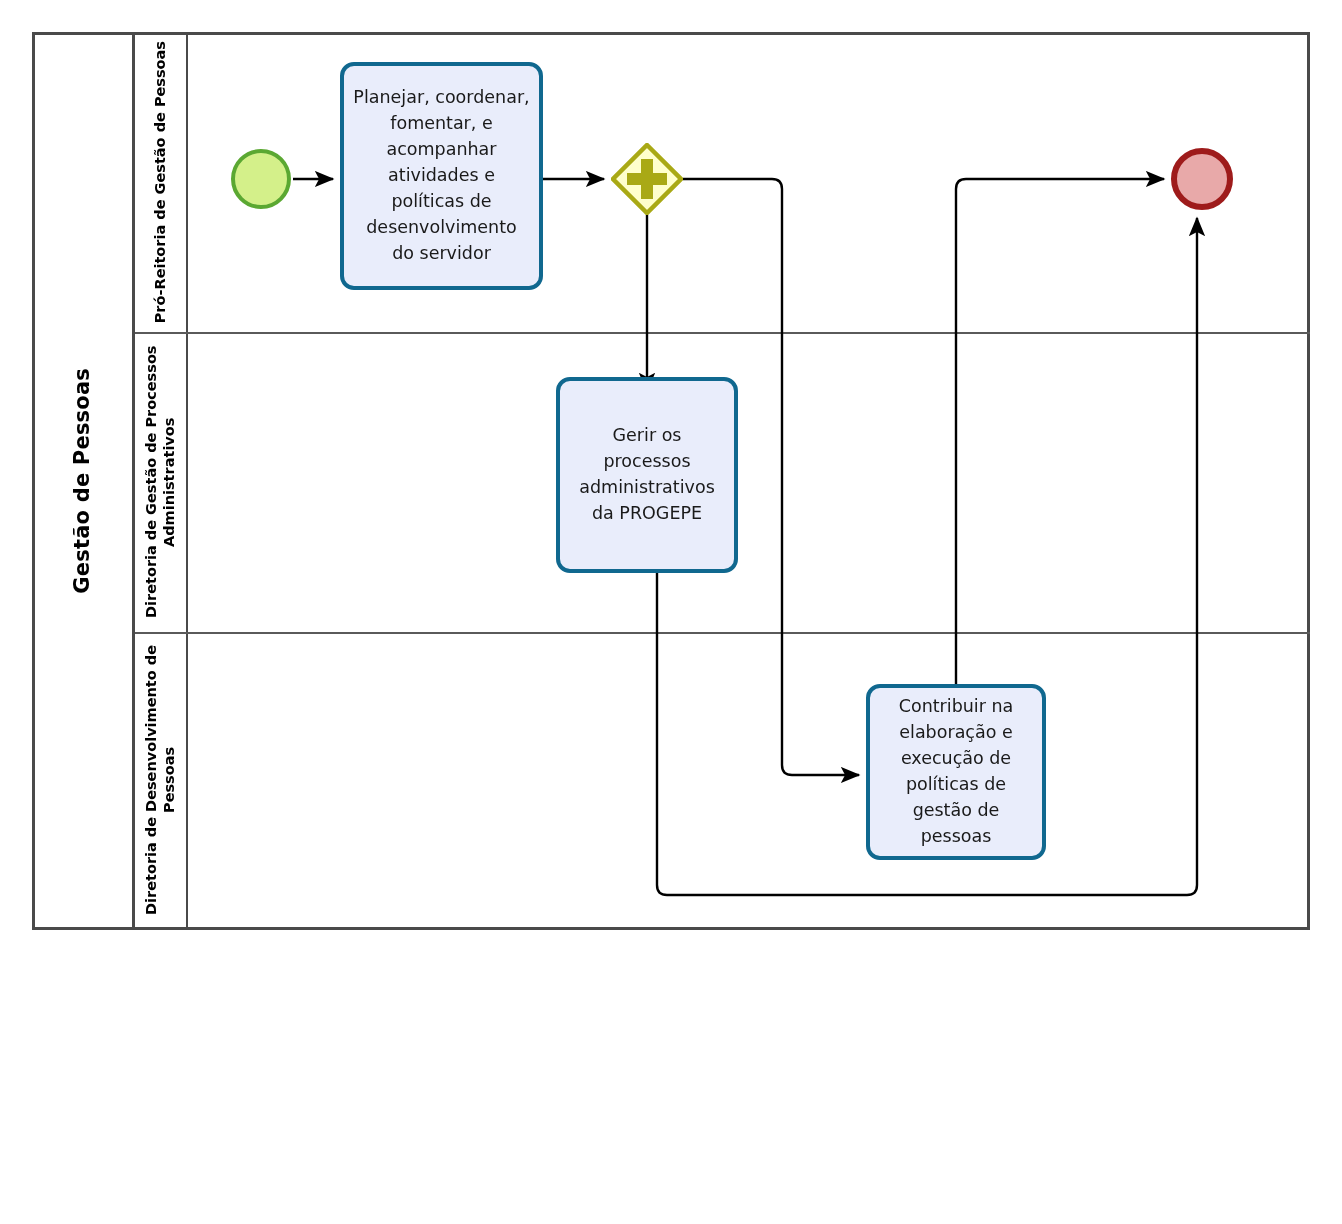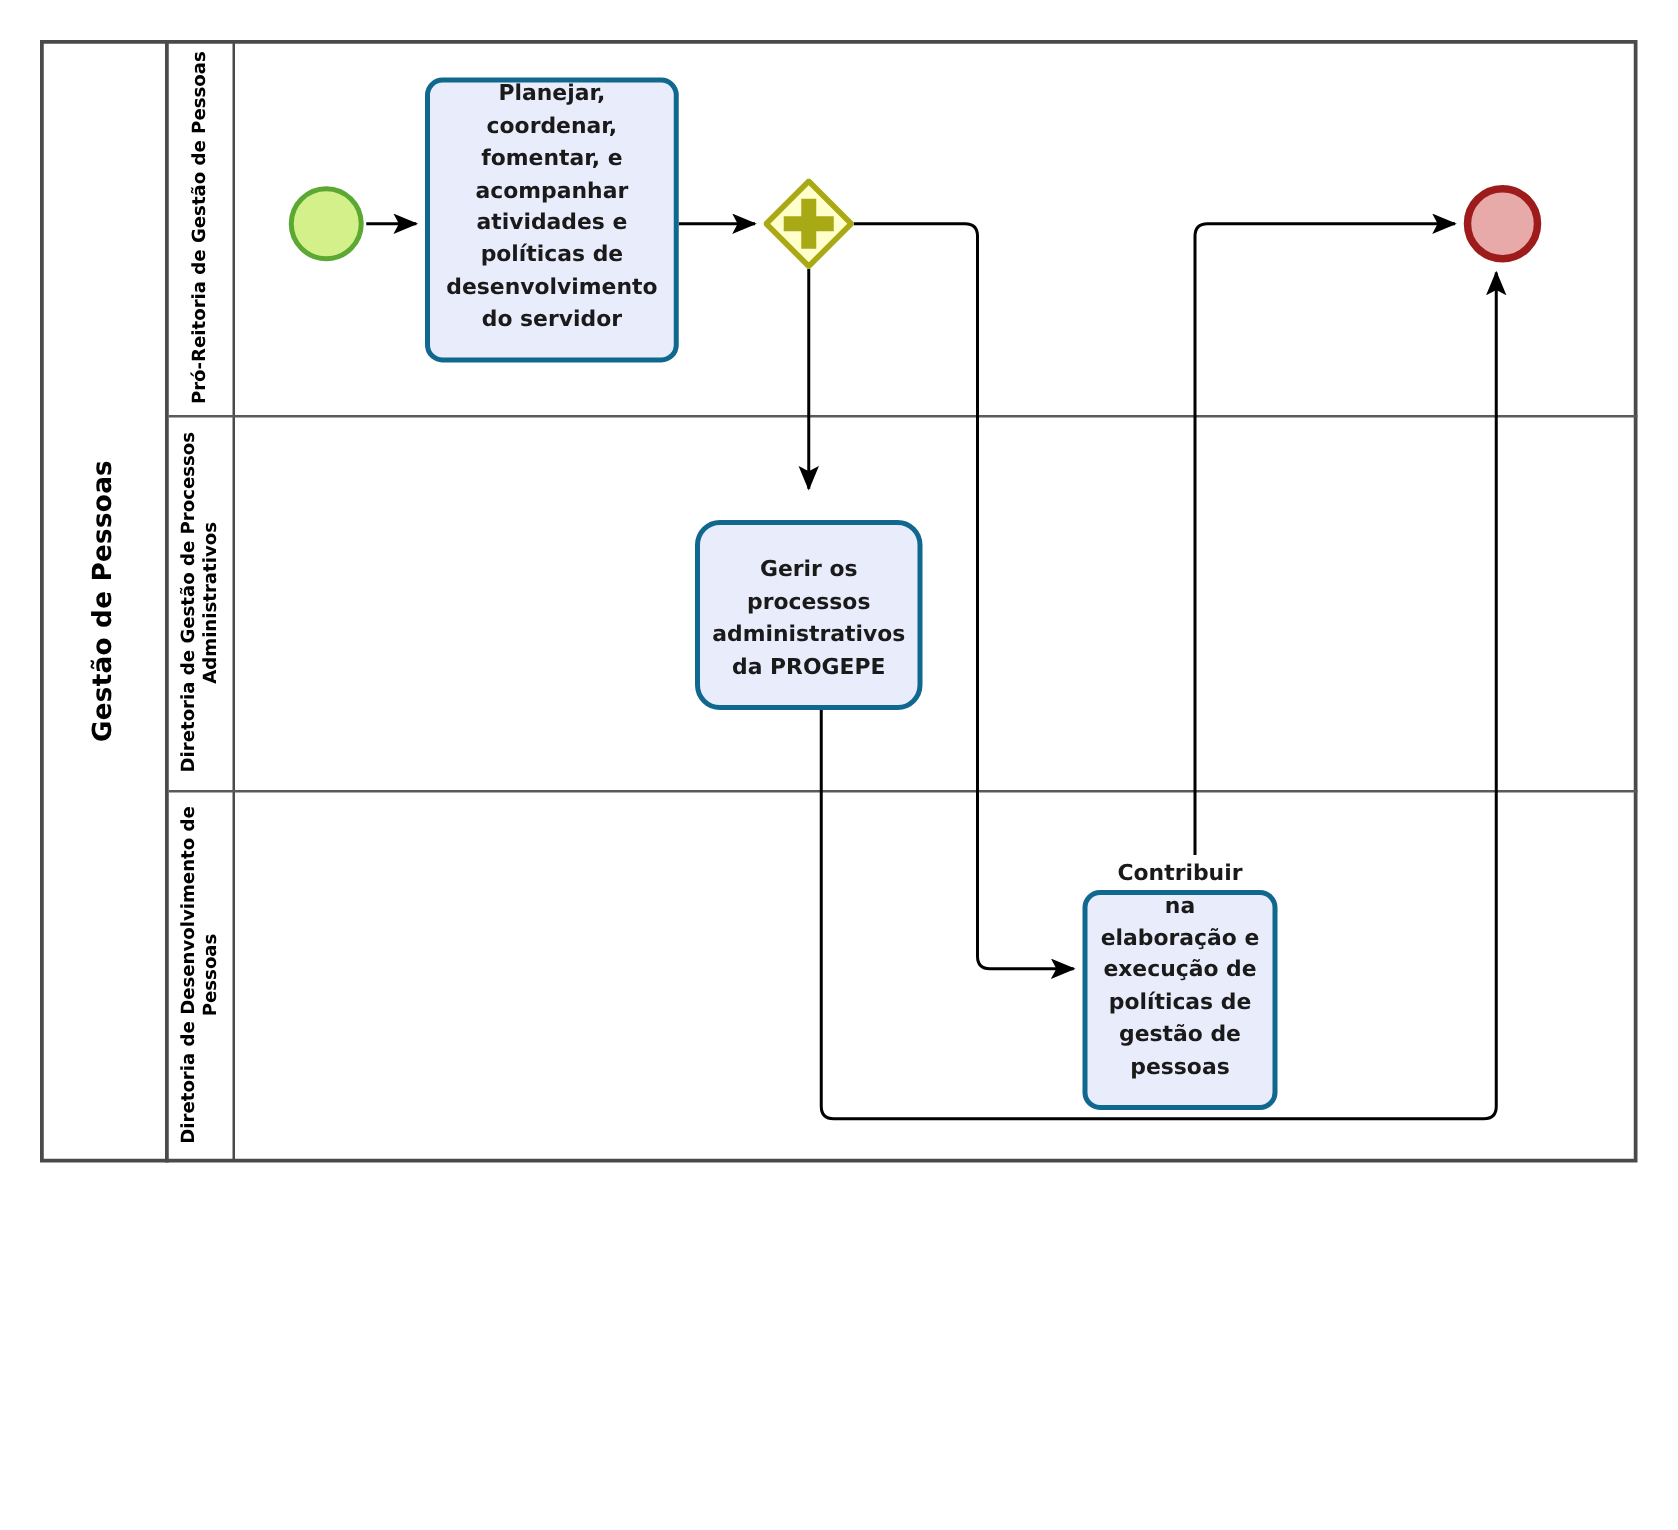--- a/index.html
+++ b/index.html
@@ -117,32 +117,31 @@
   }
 
   
   .task {
     position: absolute;
     background: #e9edfb;
     border: 4px solid #10688f;
     border-radius: 14px;
     box-sizing: border-box;
     display: flex;
-    align-items: flex-end;
+    align-items: center;
     justify-content: center;
     text-align: center;
     color: #1a1a1a;
     font-size: 17.5px;
     line-height: 1.48;
-    padding: 16px 9px;
-    font-weight: bold;
+    padding: 6px 9px;
   }
   #task-planejar { left: 340px; top: 62px;  width: 203px; height: 228px; }
-  #task-gerir    { left: 556px; top: 416px; width: 182px; height: 152px; border-radius: 20px; }
-  #task-contrib  { left: 866px; top: 712px; width: 156px; height: 176px; }
+  #task-gerir    { left: 556px; top: 377px; width: 182px; height: 196px; }
+  #task-contrib  { left: 866px; top: 684px; width: 180px; height: 176px; }
 
   
   #flows {
     position: absolute;
     left: 0;
     top: 0;
     width: 1342px;
     height: 1224px;
     pointer-events: none;
   }

